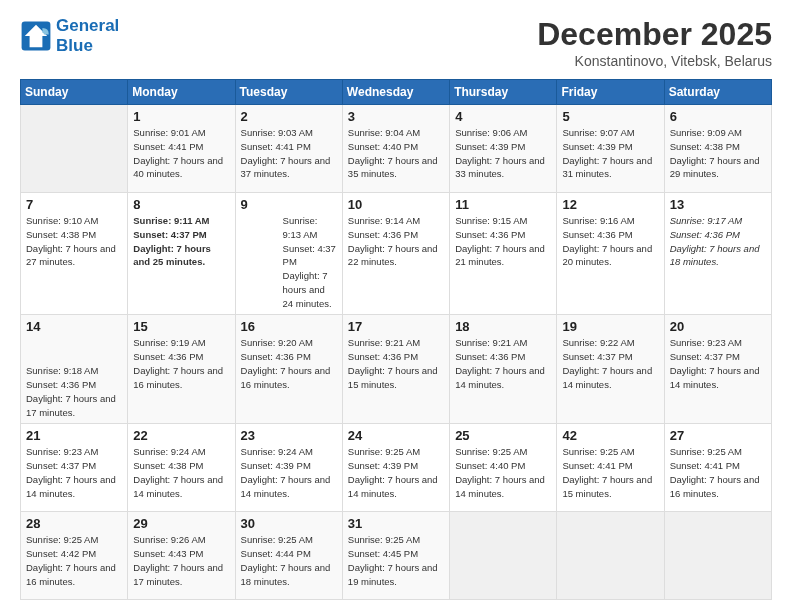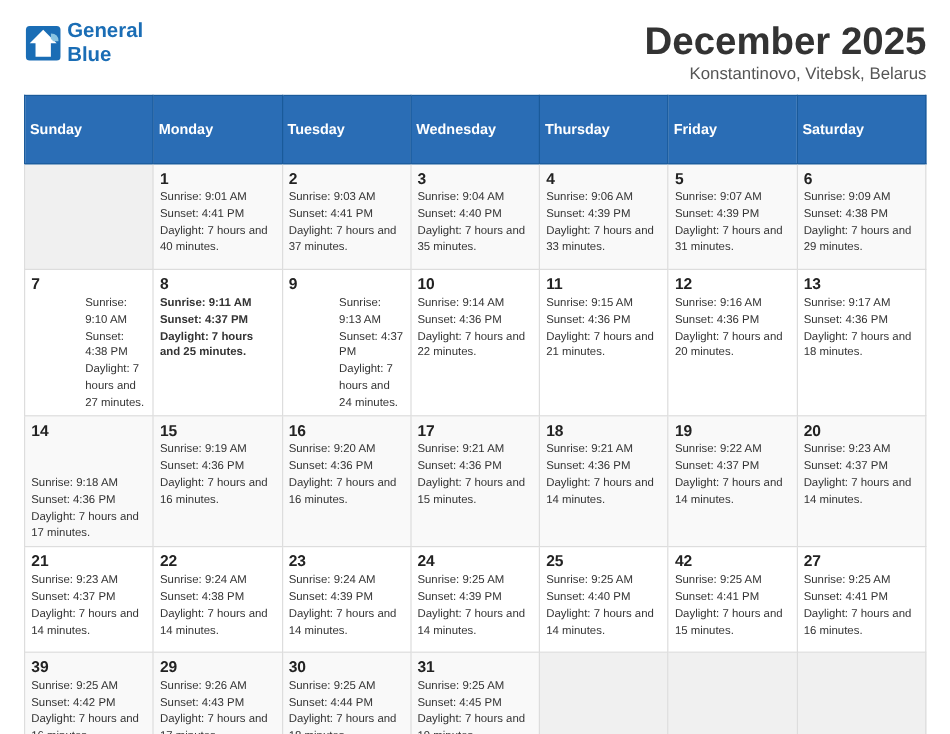--- a/index.html
+++ b/index.html
@@ -49,21 +49,21 @@
       border: 1px solid #ccc;
       border-collapse: collapse;
       width: 100%;
       table-layout: fixed;
     }
     .calendar th {
       background-color: #2a6db5;
       color: #fff;
       font-size: 12px;
       font-weight: bold;
-      padding: 21px 4px;
+      padding: 5px 4px;
       text-align: left;
       border: 1px solid #1a5a9a;
     }
     .calendar td {
       vertical-align: top;
       padding: 4px 5px;
       border: 1px solid #ddd;
       font-size: 9.5px;
       color: #333;
       height: 88px;
@@ -164,21 +164,21 @@
           <td>
             <span class="day-num">6</span>
             <div class="cell-text" style="white-space: pre-line;">Sunrise: 9:09 AM
 Sunset: 4:38 PM
 Daylight: 7 hours and 29 minutes.</div>
           </td>
         </tr>
         <tr>
           <td>
             <span class="day-num">7</span>
-            <div class="cell-text" style="white-space: pre-line; margin-left: 45px;">Sunrise: 9:10 AM
+            <div class="cell-text" style="white-space: pre-line;">Sunrise: 9:10 AM
 Sunset: 4:38 PM
 Daylight: 7 hours and 27 minutes.</div>
           </td>
           <td>
             <span class="day-num">8</span>
             <div class="cell-text" style="white-space: pre-line; font-weight: bold;">Sunrise: 9:11 AM
 Sunset: 4:37 PM
 Daylight: 7 hours and 25 minutes.</div>
           </td>
           <td>
@@ -200,21 +200,21 @@
 Daylight: 7 hours and 21 minutes.</div>
           </td>
           <td>
             <span class="day-num">12</span>
             <div class="cell-text" style="white-space: pre-line;">Sunrise: 9:16 AM
 Sunset: 4:36 PM
 Daylight: 7 hours and 20 minutes.</div>
           </td>
           <td>
             <span class="day-num">13</span>
-            <div class="cell-text" style="white-space: pre-line;">Sunrise: 9:17 AM
+            <div class="cell-text" style="white-space: pre-line; font-style: italic;">Sunrise: 9:17 AM
 Sunset: 4:36 PM
 Daylight: 7 hours and 18 minutes.</div>
           </td>
         </tr>
         <tr>
           <td>
             <span class="day-num">14</span>
             <div class="cell-text" style="white-space: pre-line; margin-top: 30px;">Sunrise: 9:18 AM
 Sunset: 4:36 PM
 Daylight: 7 hours and 17 minutes.</div>
@@ -295,21 +295,21 @@
           </td>
           <td>
             <span class="day-num">27</span>
             <div class="cell-text" style="white-space: pre-line;">Sunrise: 9:25 AM
 Sunset: 4:41 PM
 Daylight: 7 hours and 16 minutes.</div>
           </td>
         </tr>
         <tr>
           <td>
-            <span class="day-num">39</span>
+            <span class="day-num">28</span>
             <div class="cell-text" style="white-space: pre-line;">Sunrise: 9:25 AM
 Sunset: 4:42 PM
 Daylight: 7 hours and 16 minutes.</div>
           </td>
           <td>
             <span class="day-num">29</span>
             <div class="cell-text" style="white-space: pre-line;">Sunrise: 9:26 AM
 Sunset: 4:43 PM
 Daylight: 7 hours and 17 minutes.</div>
           </td>

